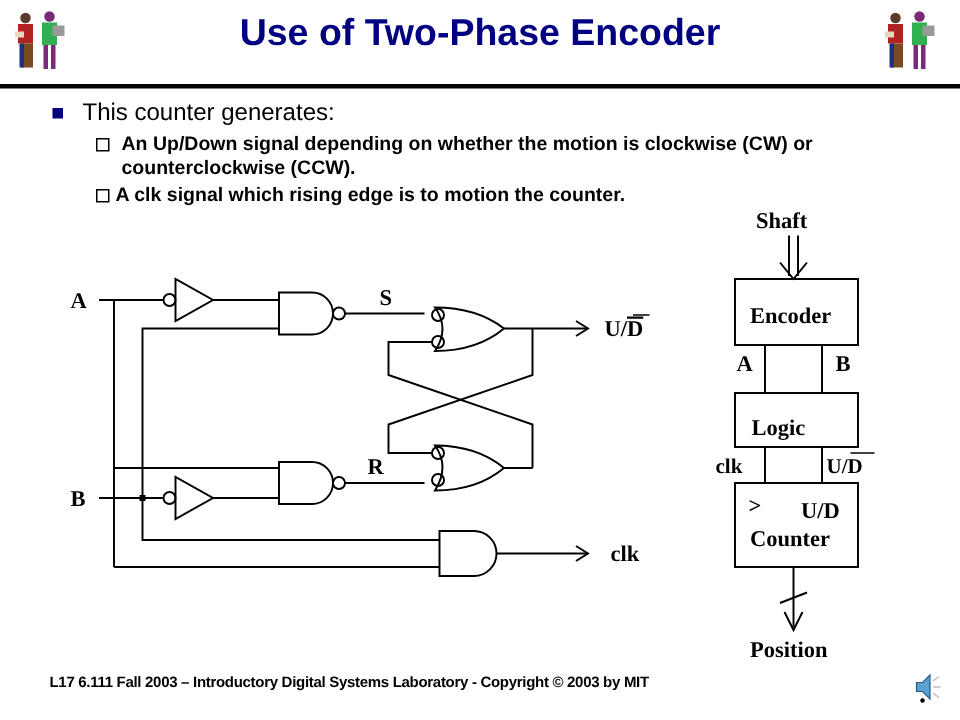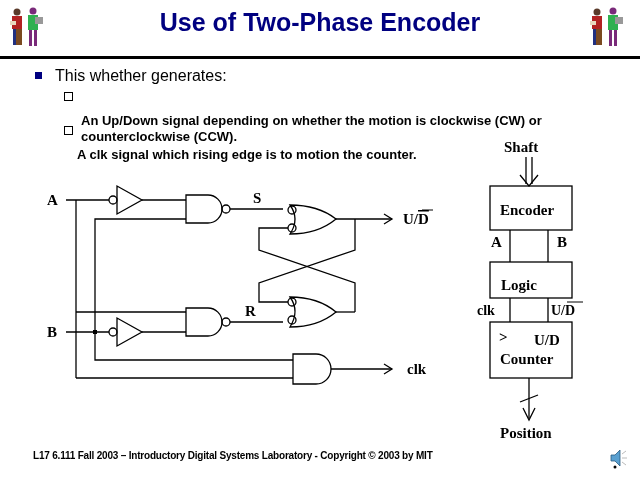--- a/index.html
+++ b/index.html
@@ -7,21 +7,21 @@
   .title { position:absolute; left:0; width:640px; top:8px; text-align:center; font-size:25px; font-weight:bold; color:#000080; }
   .rule { position:absolute; left:0; top:56px; width:640px; height:3px; background:#000; }
   .logo { position:absolute; top:5px; width:40px; height:45px; }
   .logo.left { left:6px; }
   .logo.right { left:586px; }
   .bullet1 { position:absolute; left:35px; top:67px; font-size:16px; color:#000; }
   .bullet1 .sq { position:absolute; left:0; top:5px; width:7px; height:7px; background:#000080; }
   .bullet1 .txt { position:absolute; left:20px; top:0; white-space:nowrap; }
   .sub { position:absolute; font-size:13px; font-weight:bold; color:#000; line-height:16px; }
   .sub .box { position:absolute; left:0; top:4px; width:7px; height:7px; border:1px solid #000; }
-  .sub .txt { position:absolute; left:13px; top:0; width:560px;margin-top:25px; }
+  .sub .txt { position:absolute; left:13px; top:0; width:560px; }
   .sub1 { left:64px; top:88px; width:580px; height:34px; }
   .sub2 { left:64px; top:122px; width:580px; height:16px; }
   svg.diagram { position:absolute; left:0; top:0; }
   .serif { font-family:"Liberation Serif", serif; font-weight:bold; }
   .footer { position:absolute; left:33px; top:450px; font-size:10px; font-weight:bold; color:#000; white-space:nowrap; letter-spacing:-0.2px; }
   .speaker { position:absolute; left:608px; top:446px; width:20px; height:24px; }
 </style>
 </head>
 <body>
 
@@ -52,21 +52,21 @@
     <rect x="23" y="25" width="3" height="16" fill="#7a2a7a"></rect>
     <rect x="28" y="25" width="3" height="16" fill="#7a2a7a"></rect>
   </g>
 </svg>
 
 <div class="title">Use of Two-Phase Encoder</div>
 <div class="rule"></div>
 
 <div class="bullet1">
   <span class="sq"></span>
-  <span class="txt">This whether generates:</span>
+  <span class="txt">This counter generates:</span>
 </div>
 <div class="sub sub1">
   <span class="box"></span>
   <span class="txt" style="left:17px;">An Up/Down signal depending on whether the motion is clockwise (CW) or counterclockwise (CCW).</span>
 </div>
 <div class="sub sub2">
   <span class="box"></span>
   <span class="txt">A clk signal which rising edge is to motion the counter.</span>
 </div>
 

